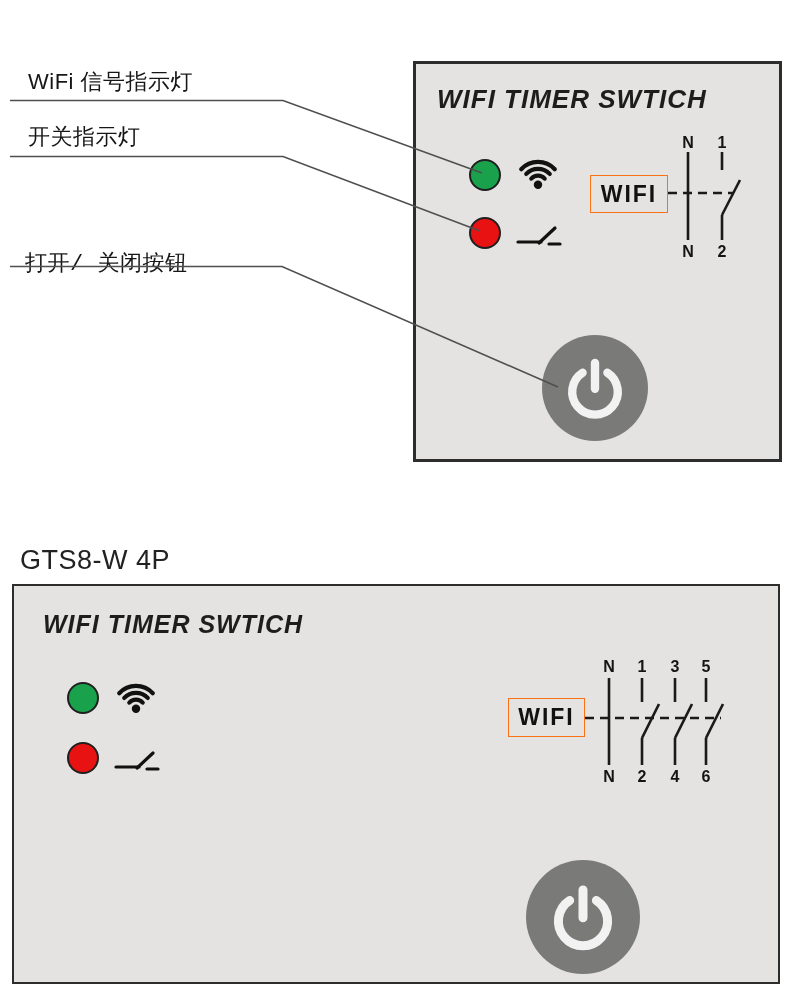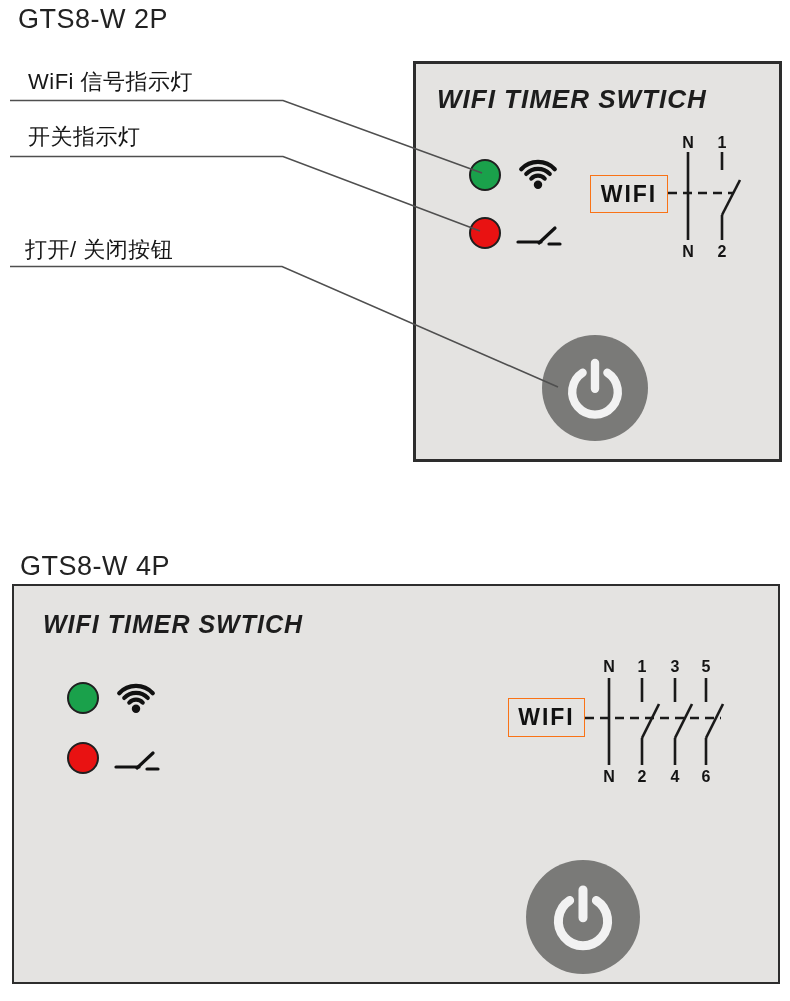--- a/index.html
+++ b/index.html
@@ -42,25 +42,24 @@
   }
   svg{display:block;}
   .leaders{z-index:3;pointer-events:none;}
   .circuit{z-index:1;}
 </style>
 </head>
 <body>
 
 <div class="page">
 
-  <div class="abs model-title" style="left:18px;top:4px;">GTS8-W 2P</div>
 
   <div class="abs callout-label" style="left:28px;top:67px;">WiFi 信号指示灯</div>
   <div class="abs callout-label" style="left:28px;top:122px;">开关指示灯</div>
-  <div class="abs callout-label" style="left:25px;top:235px;">打开/ 关闭按钮</div>
+  <div class="abs callout-label" style="left:25px;top:248px;font-family:Liberation Mono, monospace;">打开/ 关闭按钮</div>
 
   <div class="abs panel" style="left:413px;top:61px;width:369px;height:401px;"></div>
   <div class="abs panel-heading" style="left:437px;top:84px;">WIFI TIMER SWTICH</div>
 
   <div class="abs led led-green" style="left:469px;top:159px;"></div>
   <div class="abs" style="left:516px;top:153px;z-index:2;">
     <svg width="44" height="38" viewBox="0 0 48 40">
       <g stroke="#111" stroke-width="4.6" fill="none" stroke-linecap="round">
         <path d="M16.7 27.2 A10 10 0 0 1 31.3 27.2"></path>
         <path d="M11.2 22.1 A17.5 17.5 0 0 1 36.8 22.1"></path>
@@ -109,21 +108,21 @@
   </div>
 
   <svg class="abs leaders" style="left:0;top:0;" width="790" height="500" viewBox="0 0 790 500">
     <g stroke="#4f4f4f" stroke-width="1.6" fill="none">
       <polyline points="10,100.5 283,100.5 482,173"></polyline>
       <polyline points="10,156.5 283,156.5 480,231"></polyline>
       <polyline points="10,266.5 282,266.5 558,387"></polyline>
     </g>
   </svg>
 
-  <div class="abs model-title" style="left:20px;top:545px;margin-top:6px;">GTS8-W 4P</div>
+  <div class="abs model-title" style="left:20px;top:545px;">GTS8-W 4P</div>
 
   <div class="abs panel" style="left:12px;top:584px;width:768px;height:400px;border-width:2.5px;"></div>
   <div class="abs panel-heading" style="left:43px;top:610px;font-size:25px;">WIFI TIMER SWTICH</div>
 
   <div class="abs led led-green" style="left:67px;top:682px;"></div>
   <div class="abs" style="left:114px;top:677px;z-index:2;">
     <svg width="44" height="38" viewBox="0 0 48 40">
       <g stroke="#111" stroke-width="4.6" fill="none" stroke-linecap="round">
         <path d="M16.7 27.2 A10 10 0 0 1 31.3 27.2"></path>
         <path d="M11.2 22.1 A17.5 17.5 0 0 1 36.8 22.1"></path>

